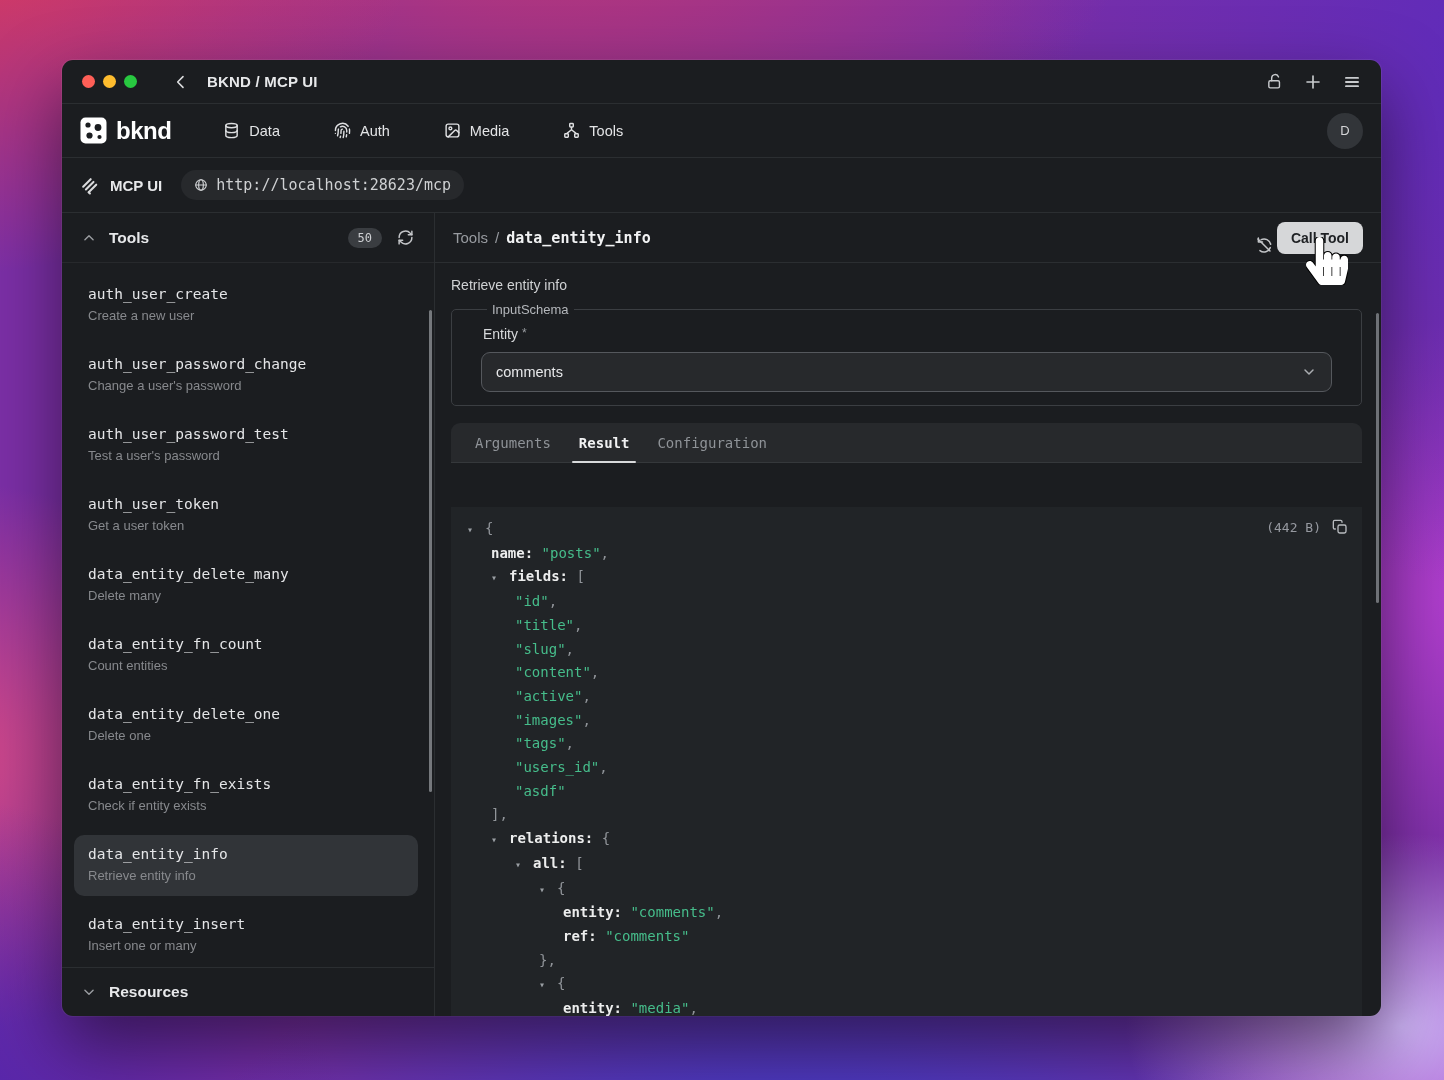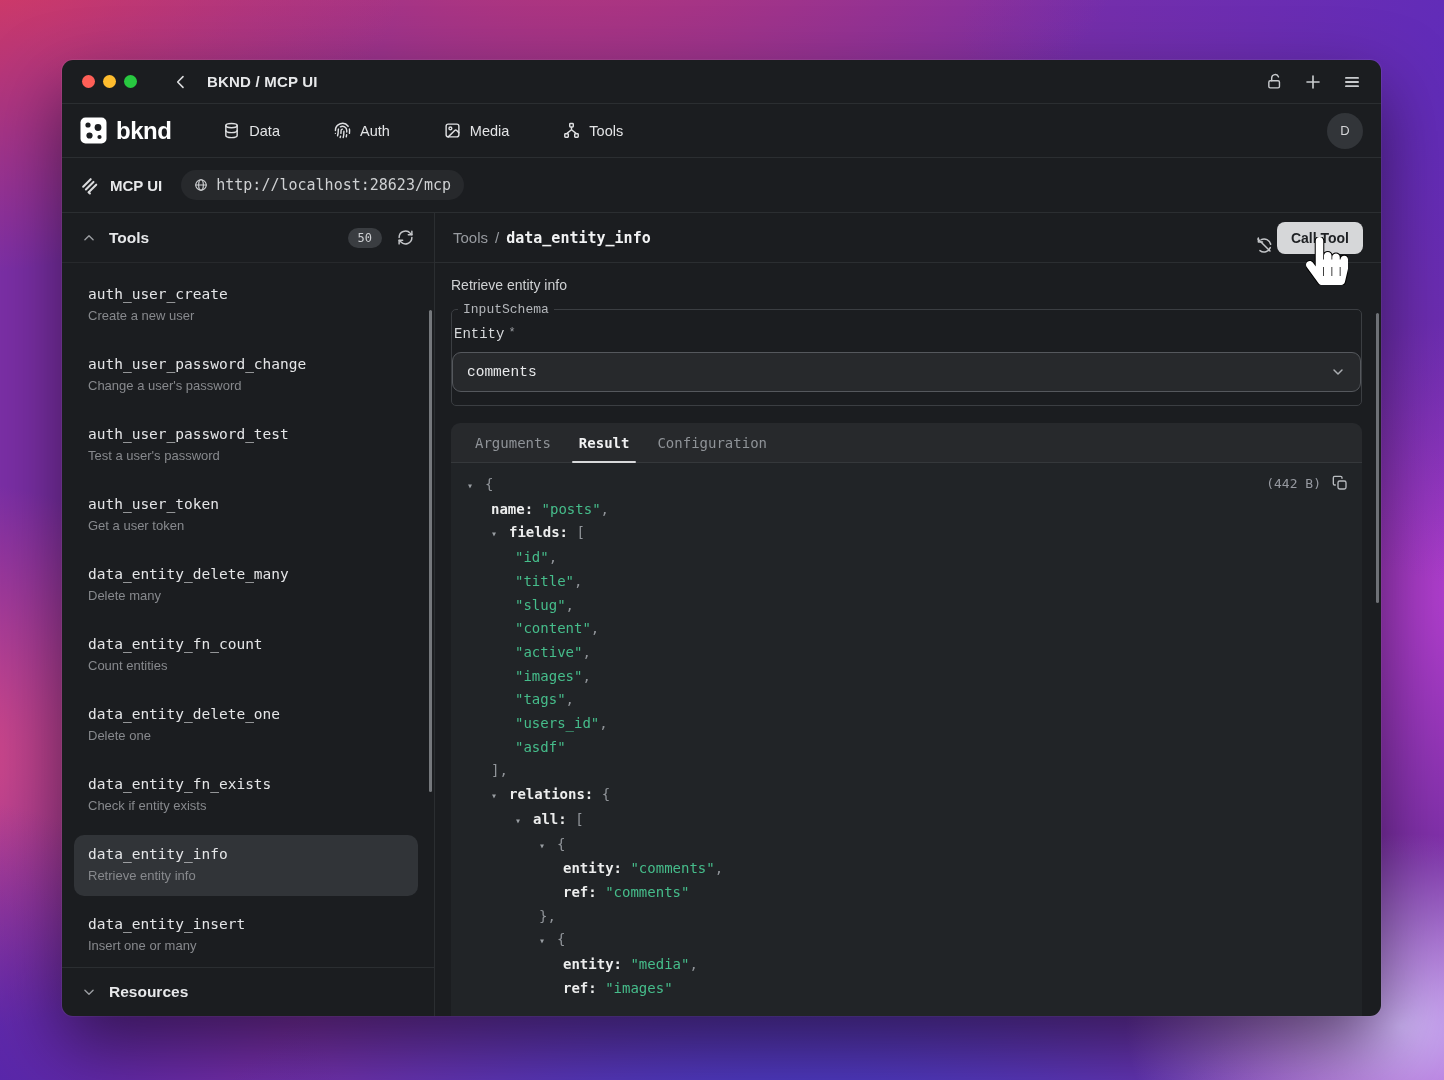--- a/index.html
+++ b/index.html
@@ -77,29 +77,29 @@
   .crumb-root{ color:#989ba0; font-size:15px; }
   .crumb-sep{ color:#989ba0; font-size:15px; margin:0 7px; }
   .crumb-current{ color:#f2f3f4; font-size:15px; font-weight:700; font-family:"DejaVu Sans Mono", monospace; }
   .head-right{ margin-left:auto; display:flex; align-items:flex-end; gap:4px; }
   .refresh-off{ color:#c3c5c8; }
   .call-tool-btn{ background:#d6d7d9; color:#1e2023; border:none; border-radius:8px; font-size:14px; font-weight:600; padding:8px 14px; font-family:"Liberation Sans", sans-serif; }
 
   .main-body{ flex:1; min-height:0; display:flex; flex-direction:column; padding:14px 19px 0 16px; }
   .tool-description{ font-size:14px; color:#cfd1d3; margin-bottom:9px; }
 
-  fieldset.input-schema{ border:1px solid #3b3e42; border-radius:5px; padding:6px 0 13px; margin-bottom:17px;font-family:Liberation Mono, monospace; }
+  fieldset.input-schema{ border:1px solid #3b3e42; border-radius:5px; padding:6px 29px 13px; margin-bottom:17px; }
   fieldset.input-schema legend{ font-size:13px; color:#b4b7bb; padding:0 5px; margin-left:6px; }
   .field-label{ font-size:14px; color:#d7d9db; margin:3px 0 10px 2px; }
   .req-mark{ color:#9a9da1; font-size:12px; margin-left:4px; vertical-align:2px; }
   .entity-select{ height:40px; background:#27292c; border:1px solid #55585d; border-radius:9px; display:flex; align-items:center; padding:0 14px; }
   .entity-select .value{ font-size:14.5px; color:#e8e9eb; }
   .entity-select .chev{ margin-left:auto; color:#aaadb1; }
 
-  .result-panel{ flex:1; min-height:0; display:flex; flex-direction:column; border-radius:9px 9px 0 0; overflow:hidden; }
+  .result-panel{ flex:1; min-height:0; display:flex; flex-direction:column; border-radius:9px 9px 0 0; overflow:hidden;gap:44px; }
   .tabs-row{ flex:none; height:40px; background:#27292c; display:flex; align-items:stretch; padding:0 10px; border-bottom:1px solid #35383b; }
   .tab{ font-family:"DejaVu Sans Mono", monospace; font-size:14px; color:#8f9398; display:flex; align-items:center; padding:0 7px; margin:0 7px; position:relative; cursor:default; }
   .tab.active{ color:#f0f1f2; font-weight:700; }
   .tab.active::after{ content:""; position:absolute; left:0; right:0; bottom:-1px; height:2px; background:#d8d9db; border-radius:1px; }
   .json-area{ flex:1; min-height:0; background:#212427; position:relative; padding-top:10px; overflow:hidden; }
   .json-meta{ position:absolute; top:12px; right:14px; display:flex; align-items:center; gap:11px; }
   .json-size{ font-family:"DejaVu Sans Mono", monospace; font-size:13px; color:#9699a0; }
   .copy-btn{ color:#b9bcc0; }
   .json-line{ font-family:"DejaVu Sans Mono", monospace; font-size:14px; line-height:23.7px; white-space:pre; }
   .tok-tri{ display:inline-block; width:18px; color:#9a9ea3; font-size:10px; }

